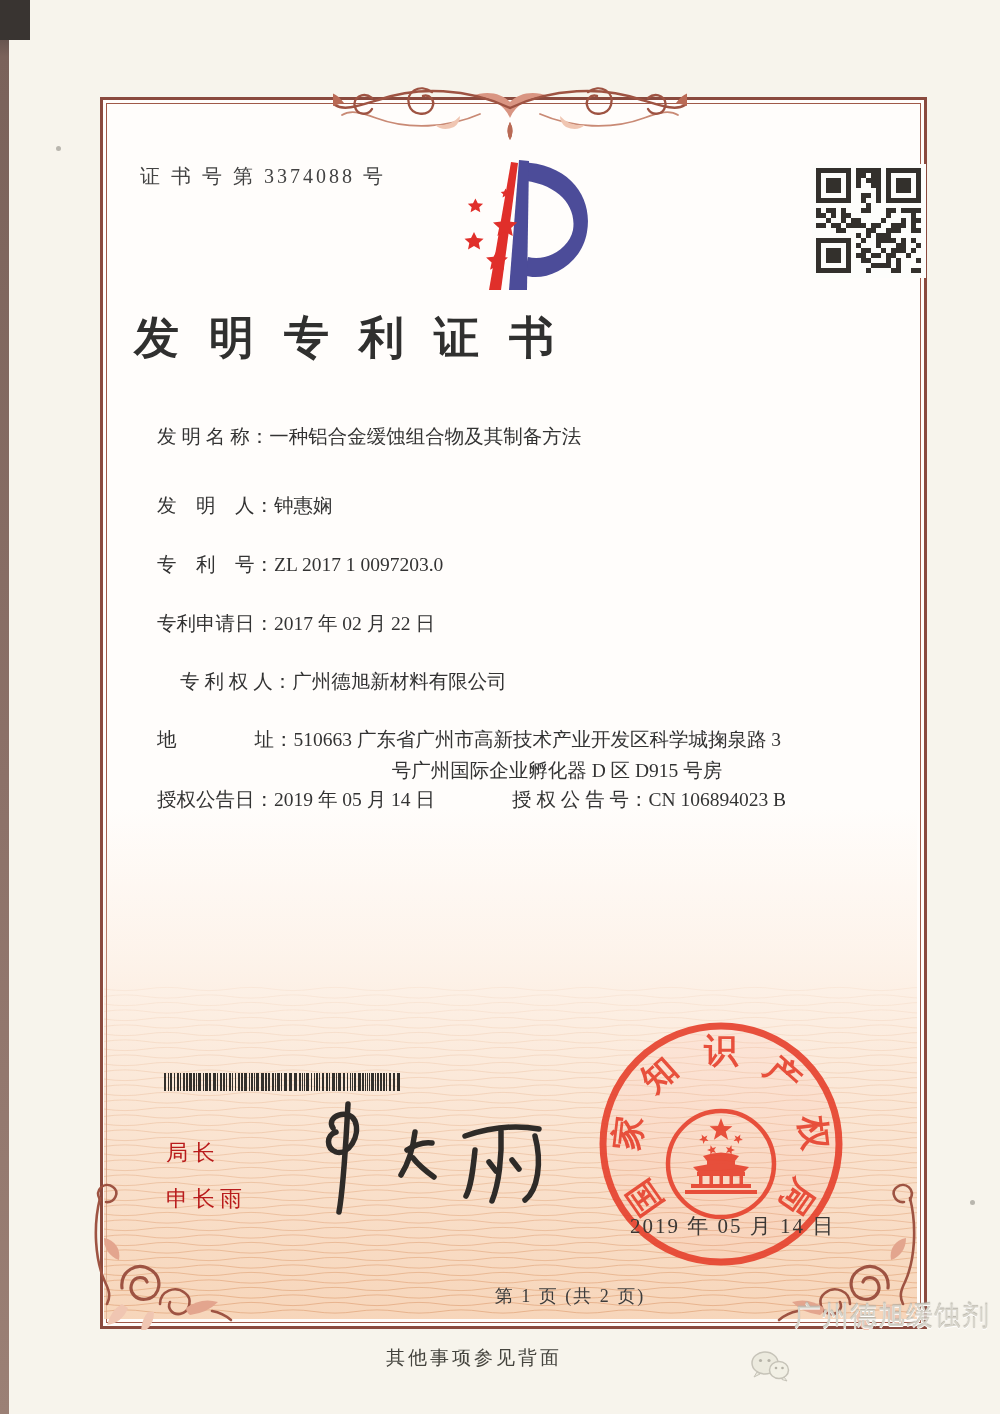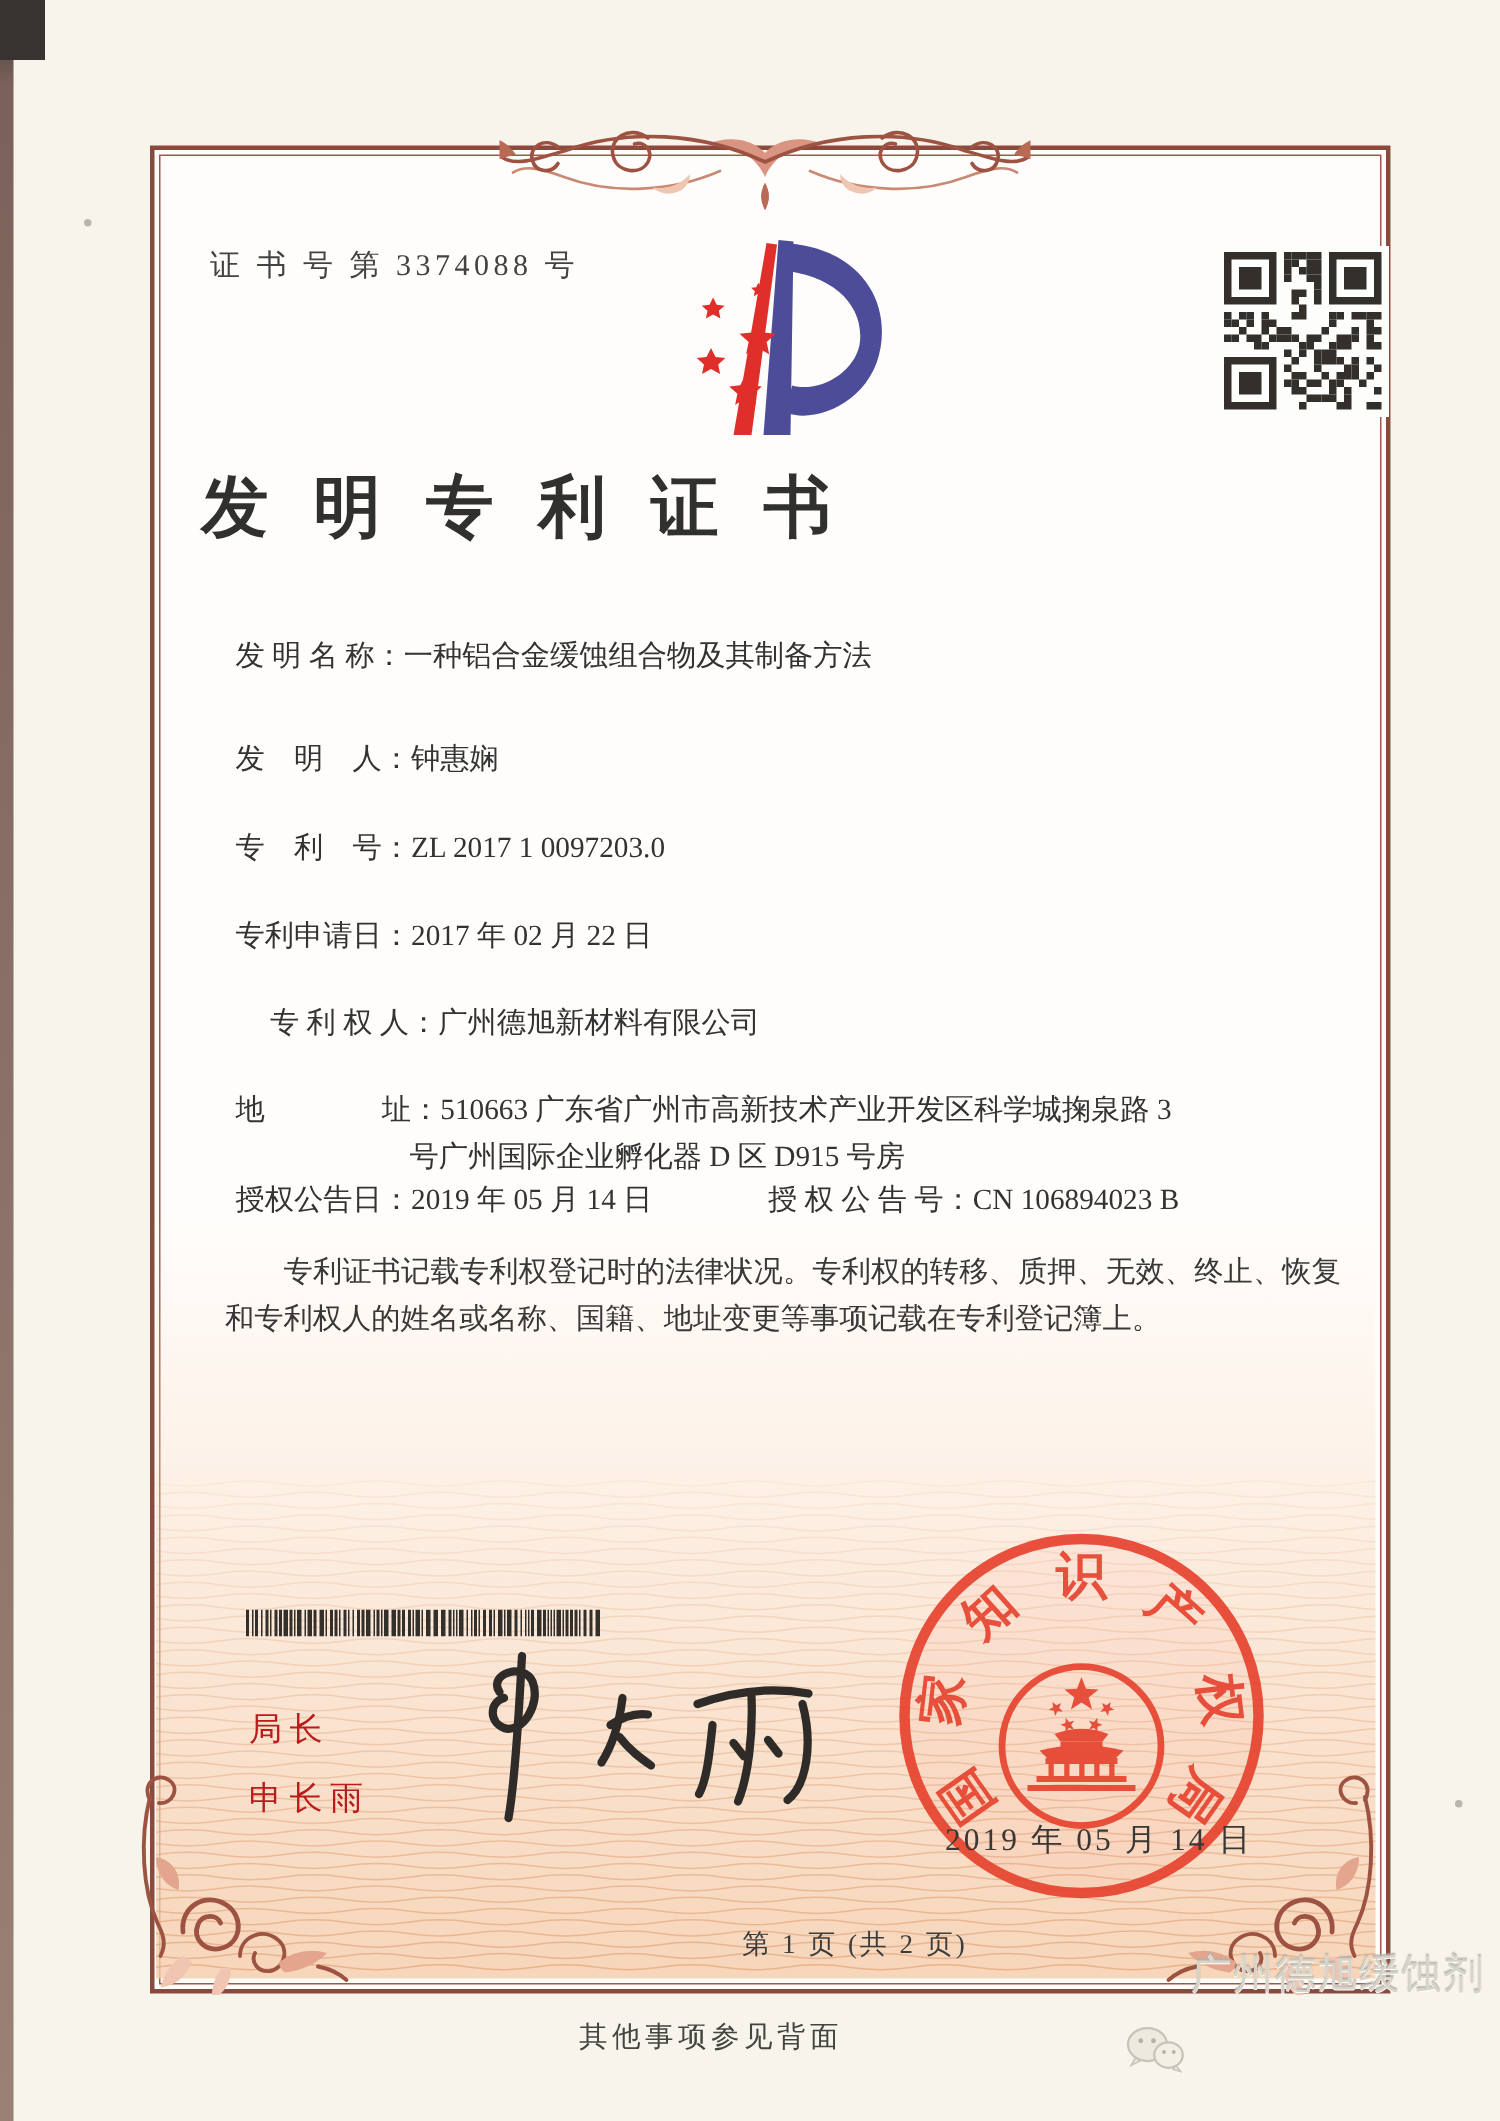--- a/index.html
+++ b/index.html
@@ -295,31 +295,30 @@
   <span class="lbl">专　利　号：</span><span class="val">ZL 2017 1 0097203.0</span>
 </div>
 <div class="abs row" style="left:157px;top:610px;">
   <span class="lbl">专利申请日：</span><span class="val">2017 年 02 月 22 日</span>
 </div>
 <div class="abs row" style="left:157px;top:668px;margin-left:23px;">
   <span class="lbl">专 利 权 人：</span><span class="val">广州德旭新材料有限公司</span>
 </div>
 <div class="abs row" style="left:157px;top:726px;width:740px;">
   <span class="lbl">地　　　　址：</span><span class="val">510663 广东省广州市高新技术产业开发区科学城掬泉路 3</span>
-  <div style="margin-left:116px;margin-top:4px;" class="val">号广州国际企业孵化器 D 区 D915 号房</div>
+  <div style="margin-left:60px;margin-top:4px;text-align:center;" class="val">号广州国际企业孵化器 D 区 D915 号房</div>
 </div>
 <div class="abs row" style="left:157px;top:786px;">
   <span class="lbl">授权公告日：</span><span class="val">2019 年 05 月 14 日</span>
 </div>
 <div class="abs row" style="left:512px;top:786px;">
   <span class="lbl">授 权 公 告 号：</span><span class="val">CN 106894023 B</span>
 </div>
 
 <div class="abs body-par">
-  <p>专利证书记载专利权登记时的法律状况。专利权的转移、质押、无效、终止、恢复和专利权人的姓名或名称、国籍、地址变更等事项记载在专利登记簿上。</p>
 </div>
 
 <svg class="abs" id="barcode" style="left:162px;top:1073px;" width="245" height="18">
     <rect x="2" y="0" width="2" height="18" fill="#33302c"></rect>
     <rect x="6" y="0" width="1" height="18" fill="#33302c"></rect>
     <rect x="8" y="0" width="2" height="18" fill="#33302c"></rect>
     <rect x="12" y="0" width="1" height="18" fill="#33302c"></rect>
     <rect x="15" y="0" width="2" height="18" fill="#33302c"></rect>
     <rect x="18" y="0" width="1" height="18" fill="#33302c"></rect>
     <rect x="21" y="0" width="2" height="18" fill="#33302c"></rect>

